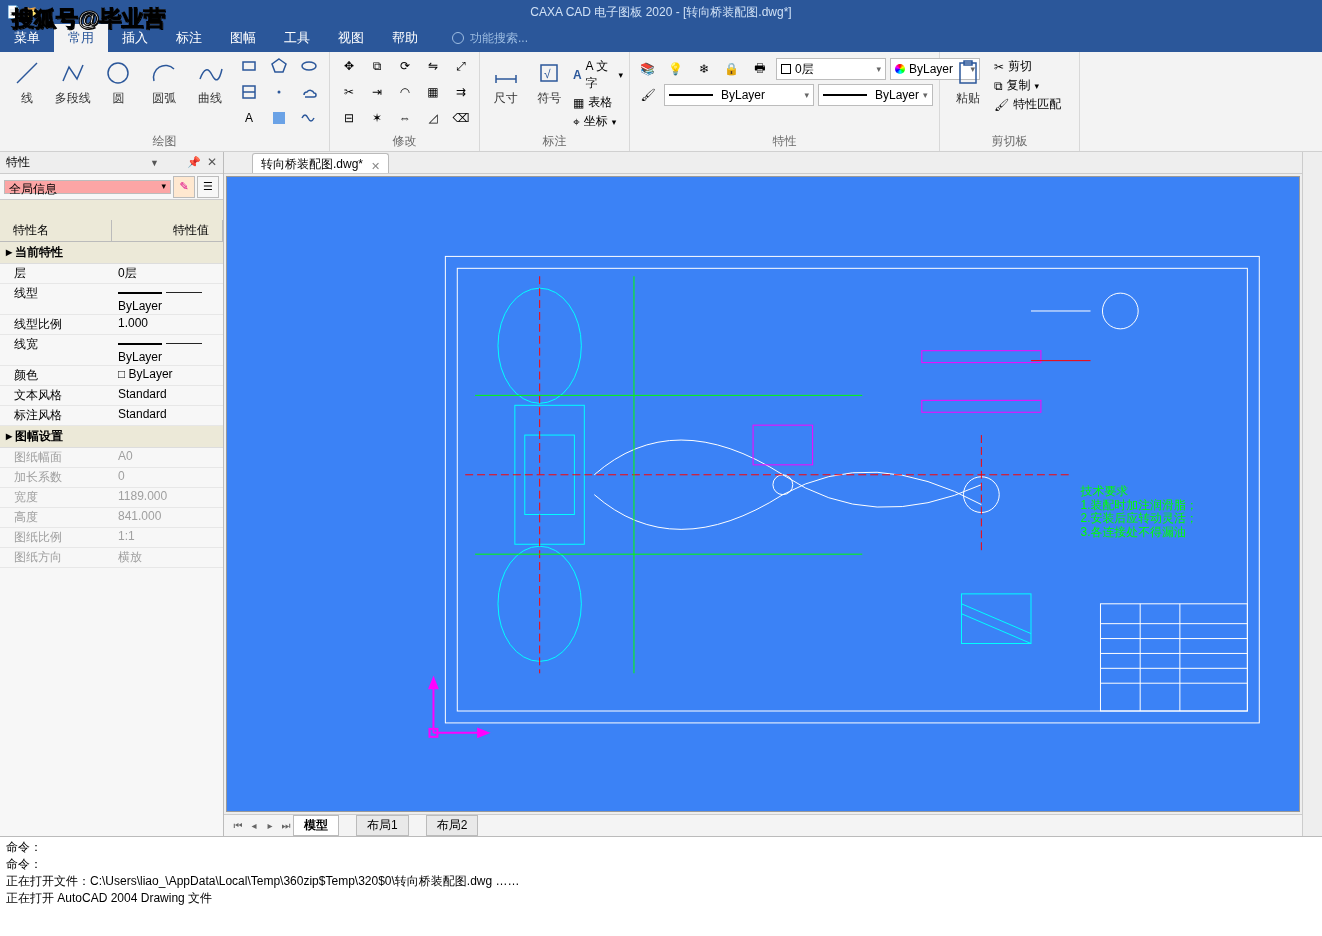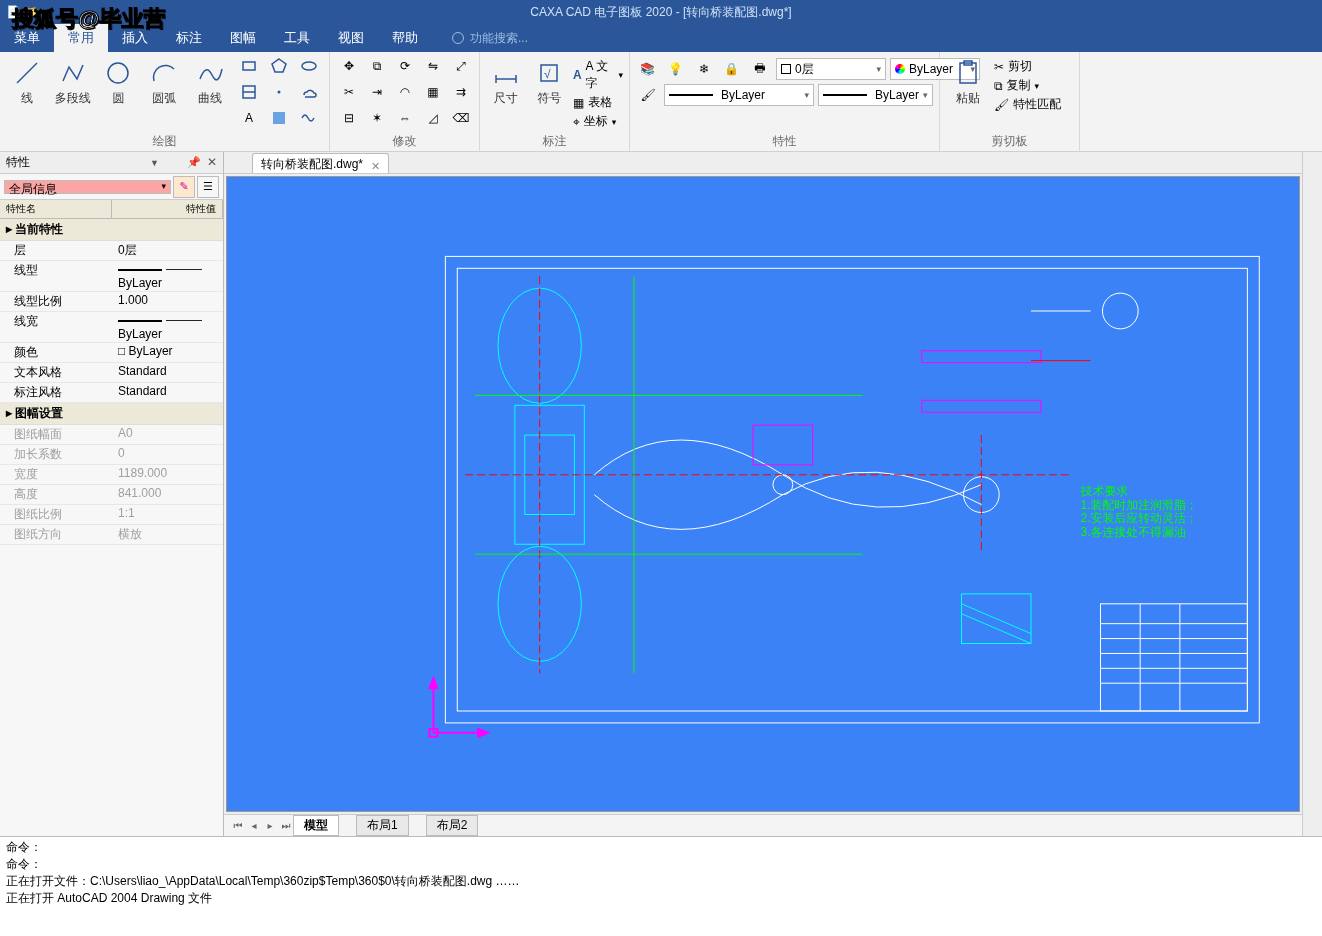--- a/index.html
+++ b/index.html
@@ -43,21 +43,21 @@
 .propPanel { width:224px; border-right:1px solid #bcbcbc; background:#f7f7f7; display:flex; flex-direction:column; }
 .propHeader { height:22px; background:#eee; border-bottom:1px solid #ccc; display:flex; align-items:center; padding:0 6px; font-size:12px; position:relative;}
 .propHeader .pin  { position:absolute; right:22px; top:4px; font-size:11px; color:#555;}
 .propHeader .x    { position:absolute; right:6px;  top:3px; font-size:12px; color:#555; cursor:pointer;}
 .propHeader .tri  { position:absolute; left:150px; top:6px; font-size:9px; color:#555;}
 .selRow { height:26px; display:flex; align-items:center; padding:2px 4px; gap:2px; border-bottom:1px solid #ccc;}
 .selRow .selcombo{ flex:1; height:14px; border:1px solid #bcbcbc; background:#fca5a5; display:flex; align-items:flex-start; padding:0 4px;}
 .selRow .selcombo .dn{ margin-left:auto; font-size:9px;}
 .selRow .pb{ width:22px; height:22px; border:1px solid #bcbcbc; display:flex; align-items:center; justify-content:center; font-size:11px;}
 .gridHead { display:flex; background:#ece9d8; border-bottom:1px solid #bbb; font-family:SimSun;}
-.gridHead div{ padding:2px 6px; font-size:10px; border-right:1px solid #bbb;}
+.gridHead div{ padding:2px 13px; font-size:12px; border-right:1px solid #bbb;margin-top:20px;}
 .gridHead div:first-child{width:112px;} .gridHead div:last-child{flex:1;text-align:right;}
 .secHdr { background:#ece9d8; font-weight:bold; padding:2px 6px; border-bottom:1px solid #ddd; font-family:SimSun; font-size:12px;}
 .prow { display:flex; border-bottom:1px solid #e7e7e7; font-family:SimSun; font-size:12px;}
 .prow .k{ width:112px; padding:1px 6px 1px 14px; color:#000;}
 .prow .v{ flex:1; padding:1px 6px;}
 .prow.dis .k,.prow.dis .v{ color:#a0a0a0;}
 .lineSwatch{ display:inline-block; width:44px;height:0;border-top:2px solid #000; vertical-align:middle; margin-right:4px;}
 
 
 .docTabs { height:22px; background:#eee; border-bottom:1px solid #ccc; display:flex; align-items:flex-end; padding-left:28px;}
@@ -502,15 +502,15 @@
       <div class="mt">布局2</div>
     </div>
   </div>
 
   <div class="sideTabs"></div>
 </div>
 
 <div class="cmdArea">
   <div class="log" id="cmdlog">命令：
 命令：
-正在打开文件：C:\Users\liao_\AppData\Local\Temp\360zip$Temp\360$0\转向桥装配图.dwg ……
+正在打开文件：C:\Users\liao_\AppData\Local\Temp\360zip$Temp\320$0\转向桥装配图.dwg ……
 正在打开 AutoCAD 2004 Drawing 文件</div>
 </div>
 
 </body></html>

